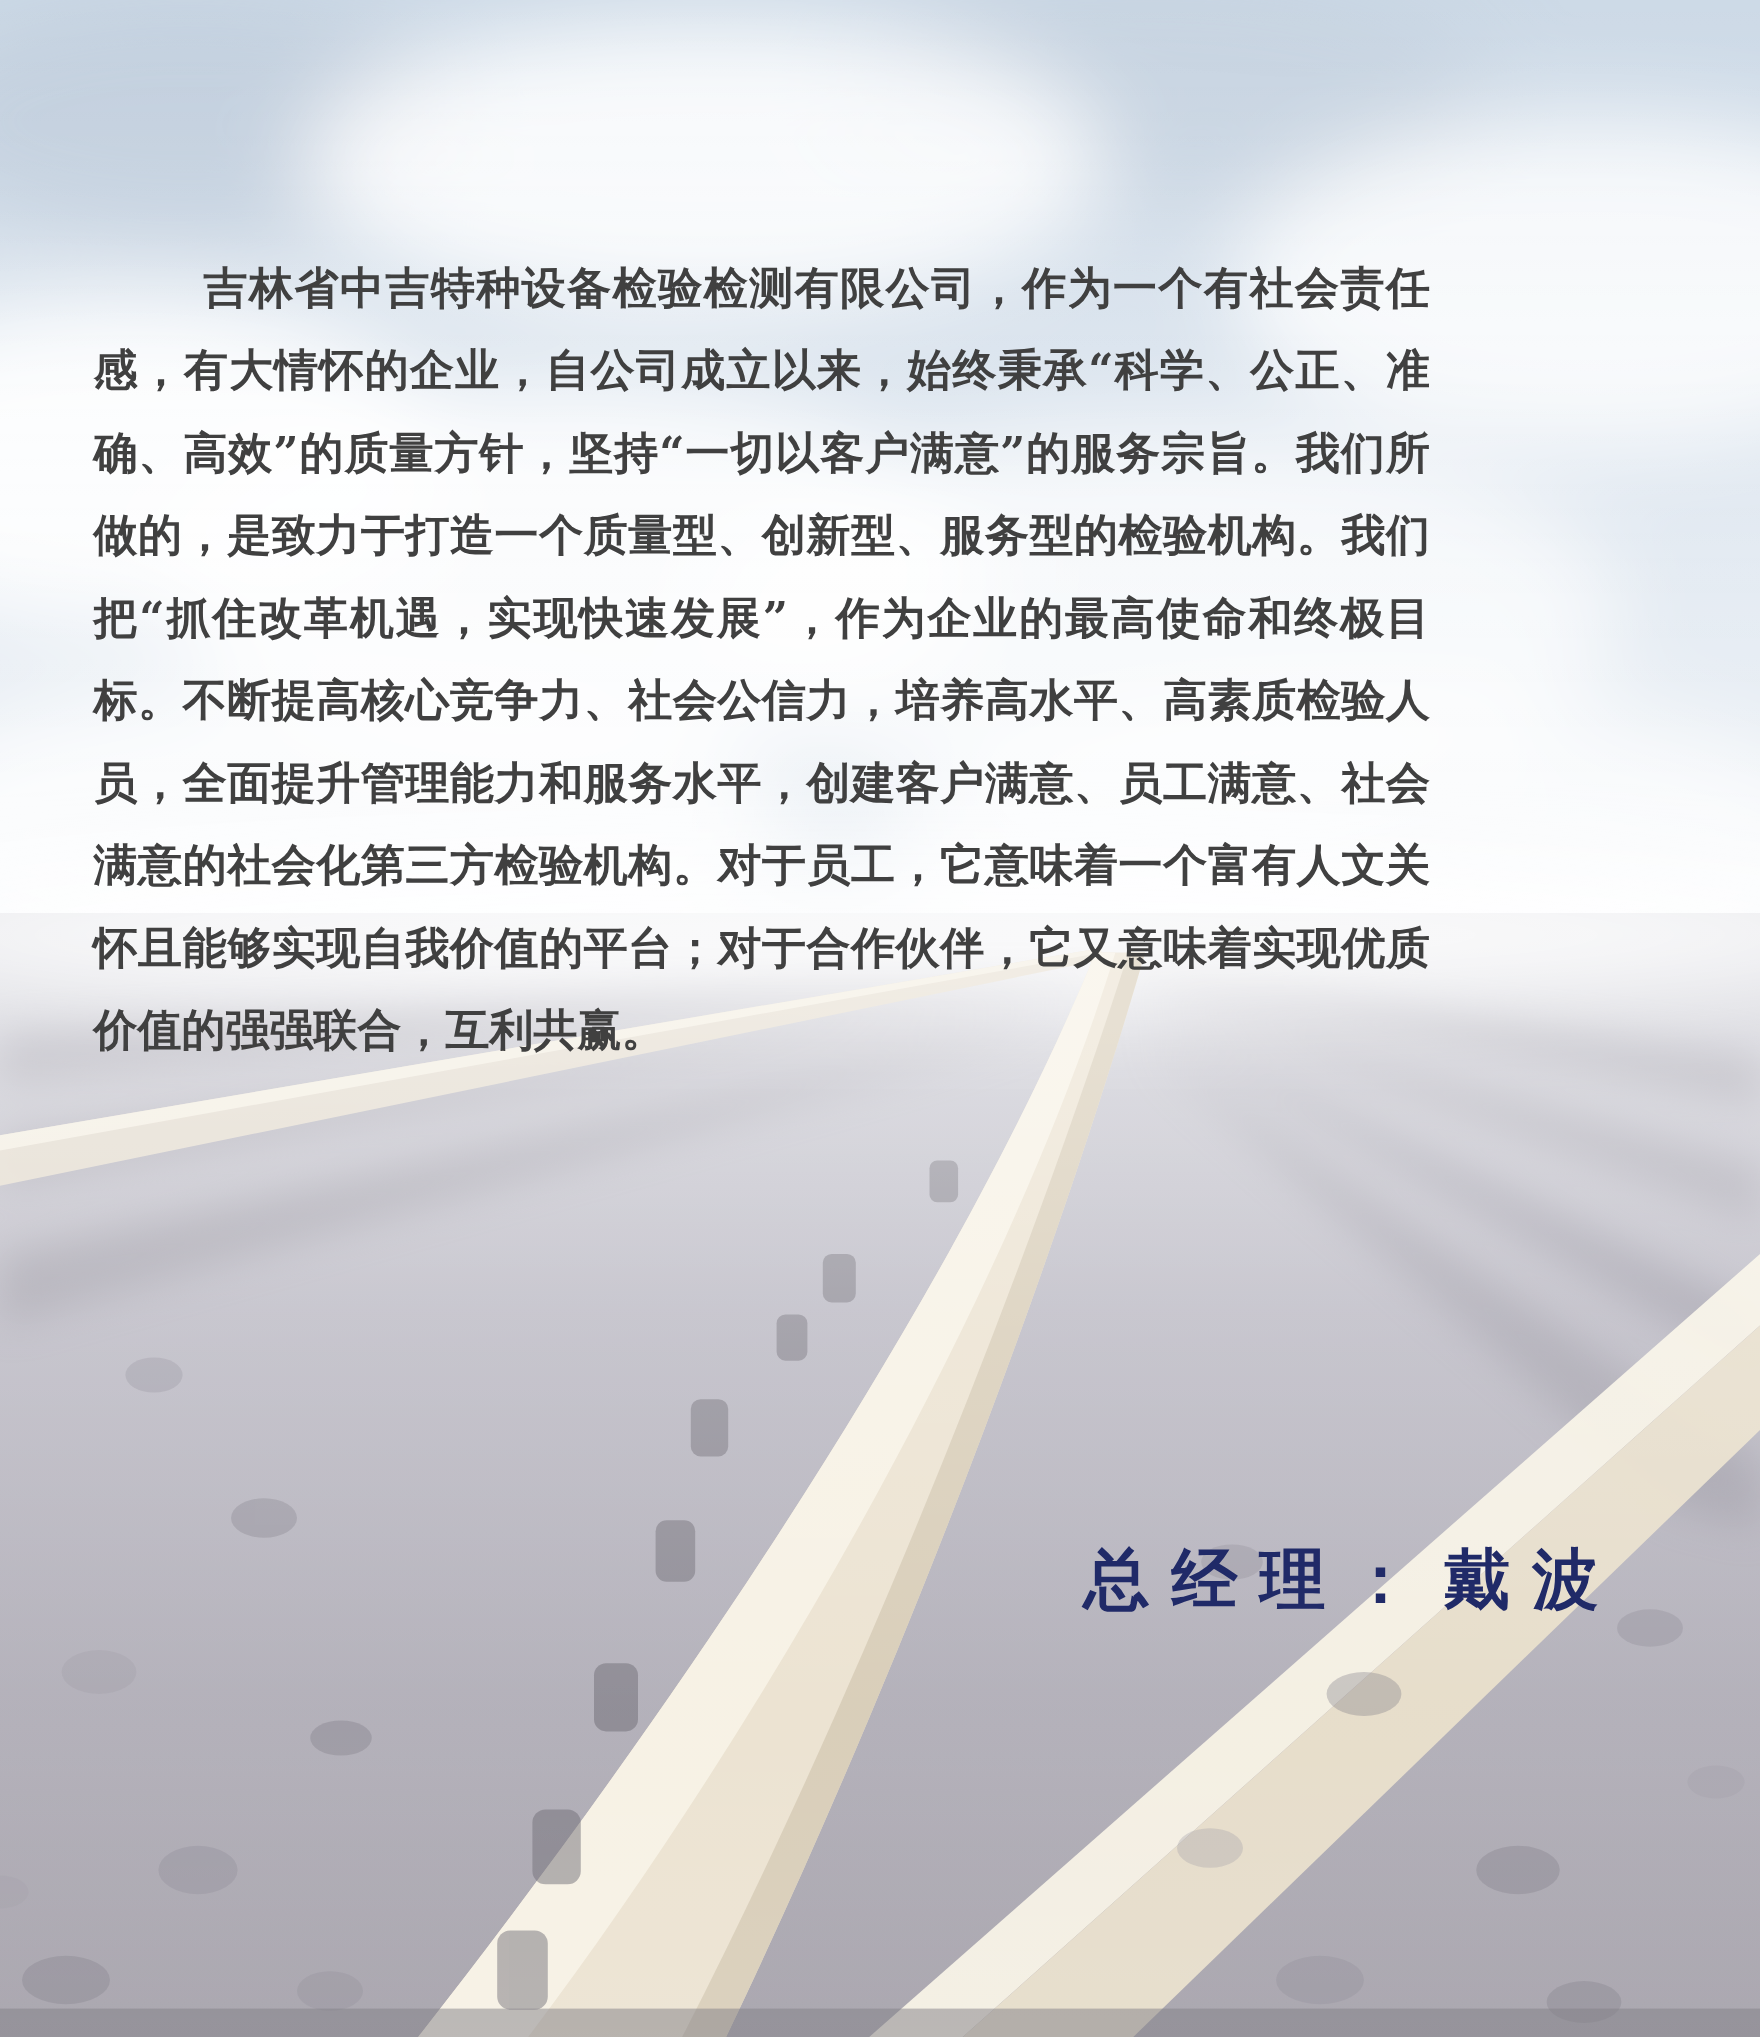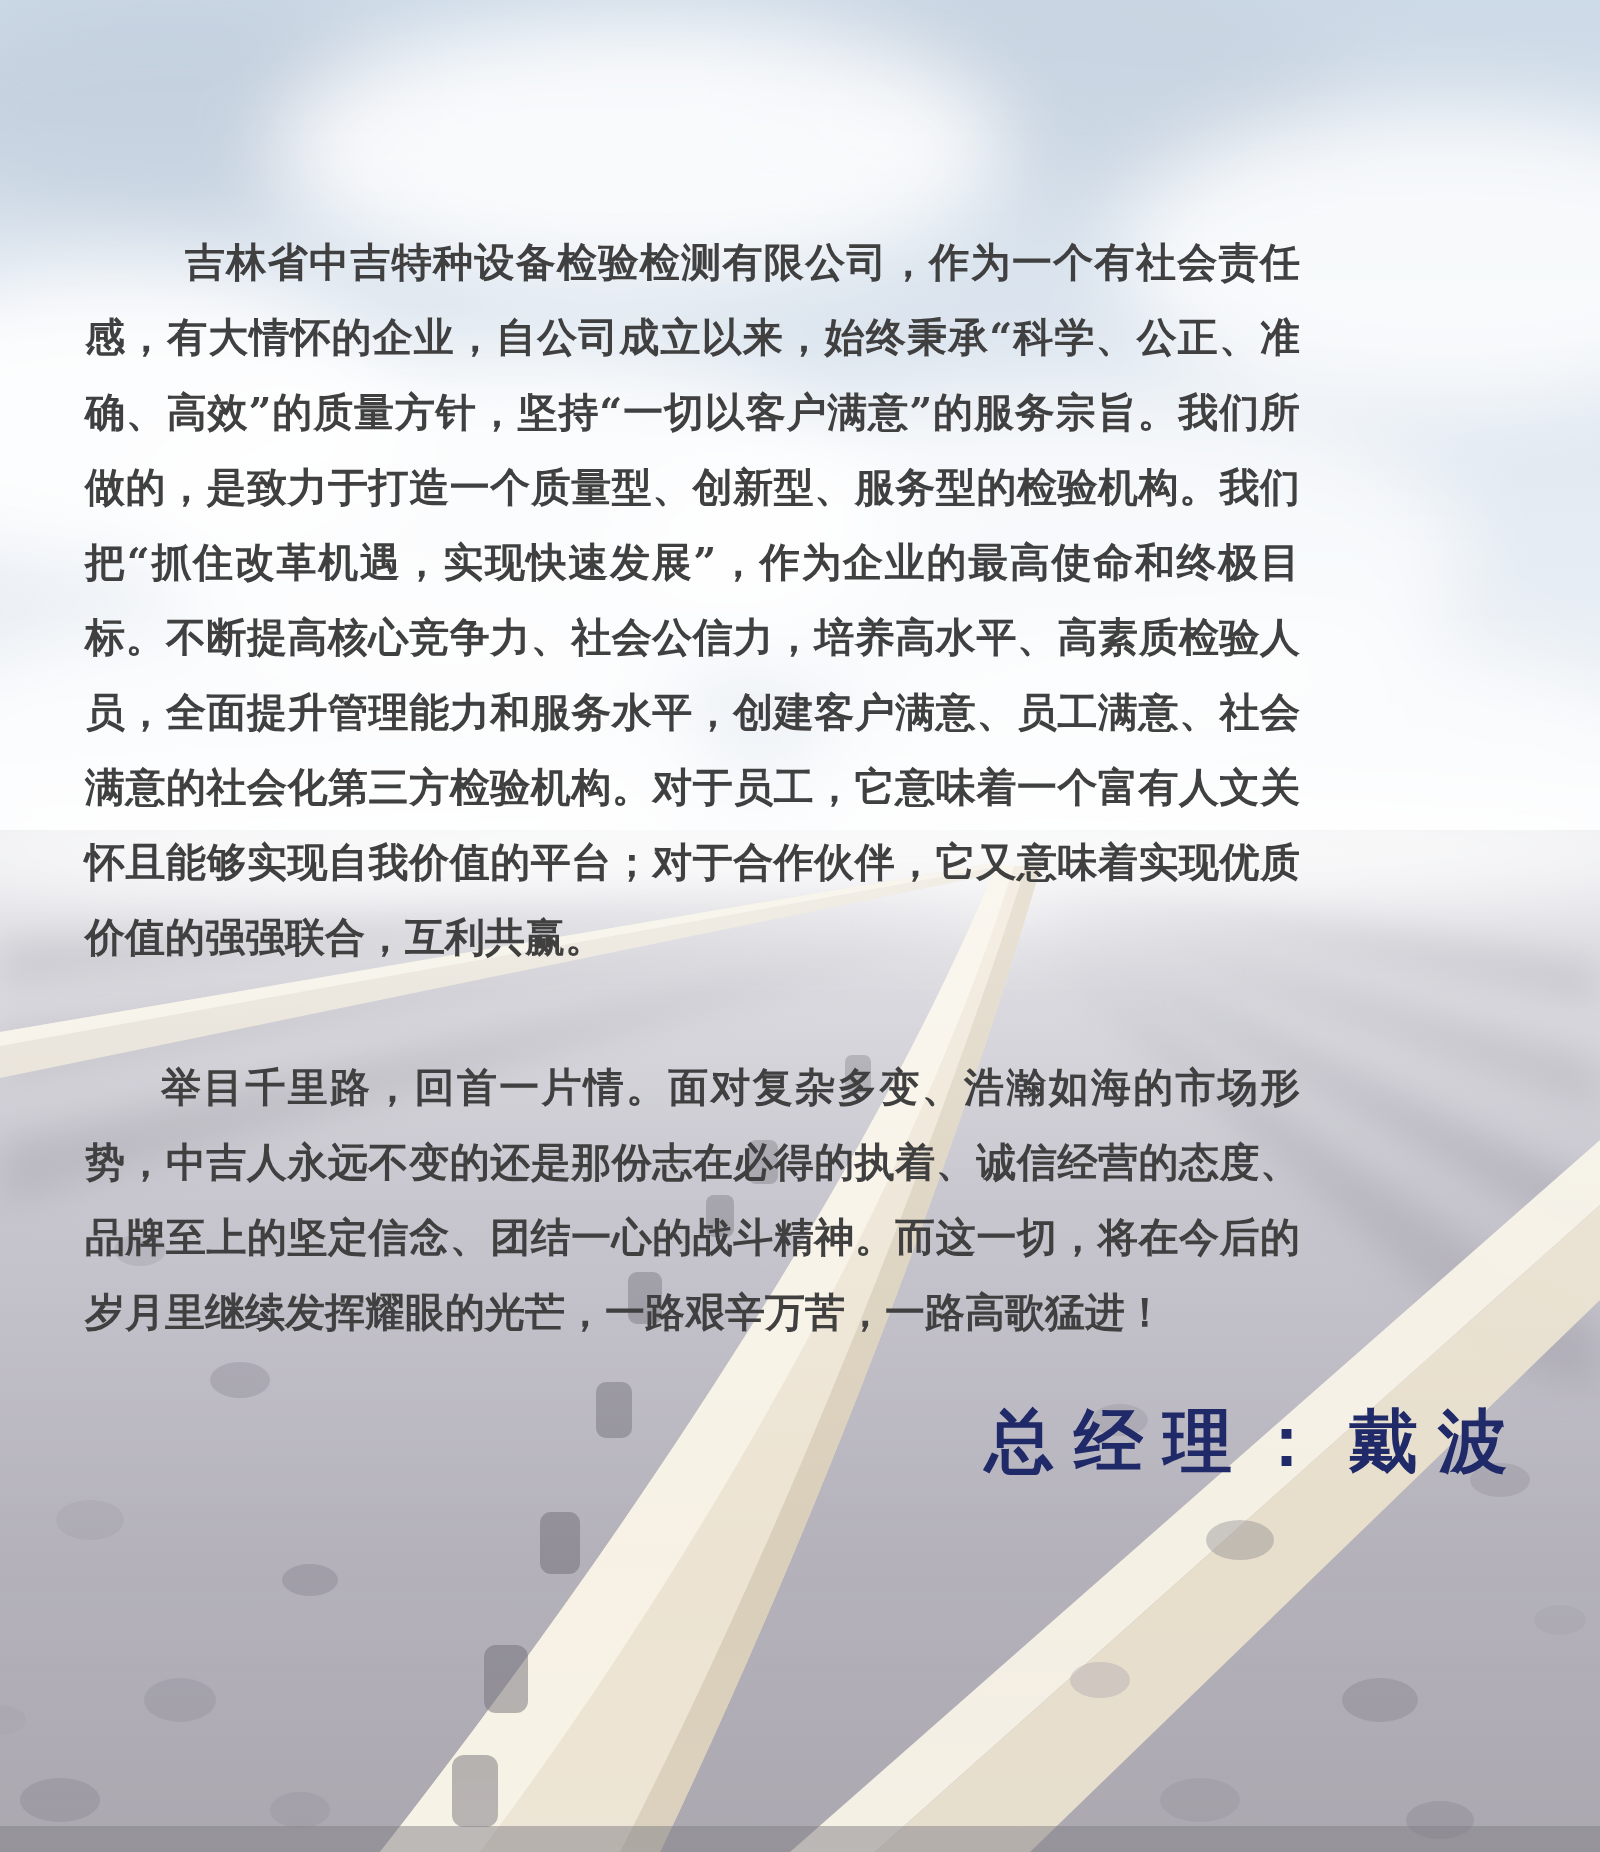--- a/index.html
+++ b/index.html
@@ -25,21 +25,21 @@
     color:#404040;
     font-size:40px;line-height:75px;font-weight:700;
     text-align:justify;text-justify:inter-ideograph;
     word-break:break-all;
   }
   .para{margin:0;}
   .p1{text-indent:2.5em;}
   .p2{text-indent:1.9em;margin-top:75px;}
   .signature{
     position:absolute;left:985px;top:1396px;
-    color:#202a68;font-size:69px;font-weight:700;
+    color:#202a68;font-size:60px;font-weight:700;
     letter-spacing:20px;white-space:nowrap;
   }
   .signature .name{margin-left:8px;}
   .logo{position:absolute;left:1383px;top:1642px;width:206px;height:206px;}
   .logo svg{display:block;width:100%;height:100%;}
 </style>
 </head>
 <body>
 
 <div class="page">
@@ -138,21 +138,20 @@
       <rect x="452" y="1755" width="46" height="72" rx="12"></rect>
     </g>
 
     <rect x="0" y="1826" width="1600" height="26" fill="#6a6770" opacity="0.5"></rect>
   </svg>
 
   <div class="wash"></div>
 
   <div class="content">
     <p class="para p1">吉林省中吉特种设备检验检测有限公司，作为一个有社会责任感，有大情怀的企业，自公司成立以来，始终秉承“科学、公正、准确、高效”的质量方针，坚持“一切以客户满意”的服务宗旨。我们所做的，是致力于打造一个质量型、创新型、服务型的检验机构。我们把“抓住改革机遇，实现快速发展”，作为企业的最高使命和终极目标。不断提高核心竞争力、社会公信力，培养高水平、高素质检验人员，全面提升管理能力和服务水平，创建客户满意、员工满意、社会满意的社会化第三方检验机构。对于员工，它意味着一个富有人文关怀且能够实现自我价值的平台；对于合作伙伴，它又意味着实现优质价值的强强联合，互利共赢。</p>
-    <p class="para p2">举目千里路，回首一片情。面对复杂多变、浩瀚如海的市场形势，中吉人永远不变的还是那份志在必得的执着、诚信经营的态度、品牌至上的坚定信念、团结一心的战斗精神。而这一切，将在今后的岁月里继续发挥耀眼的光芒，一路艰辛万苦，一路高歌猛进！</p>
   </div>
 
   <div class="signature">
     <span>总经理：</span><span class="name">戴波</span>
   </div>
 
 
 </div>
 
 </body></html>

